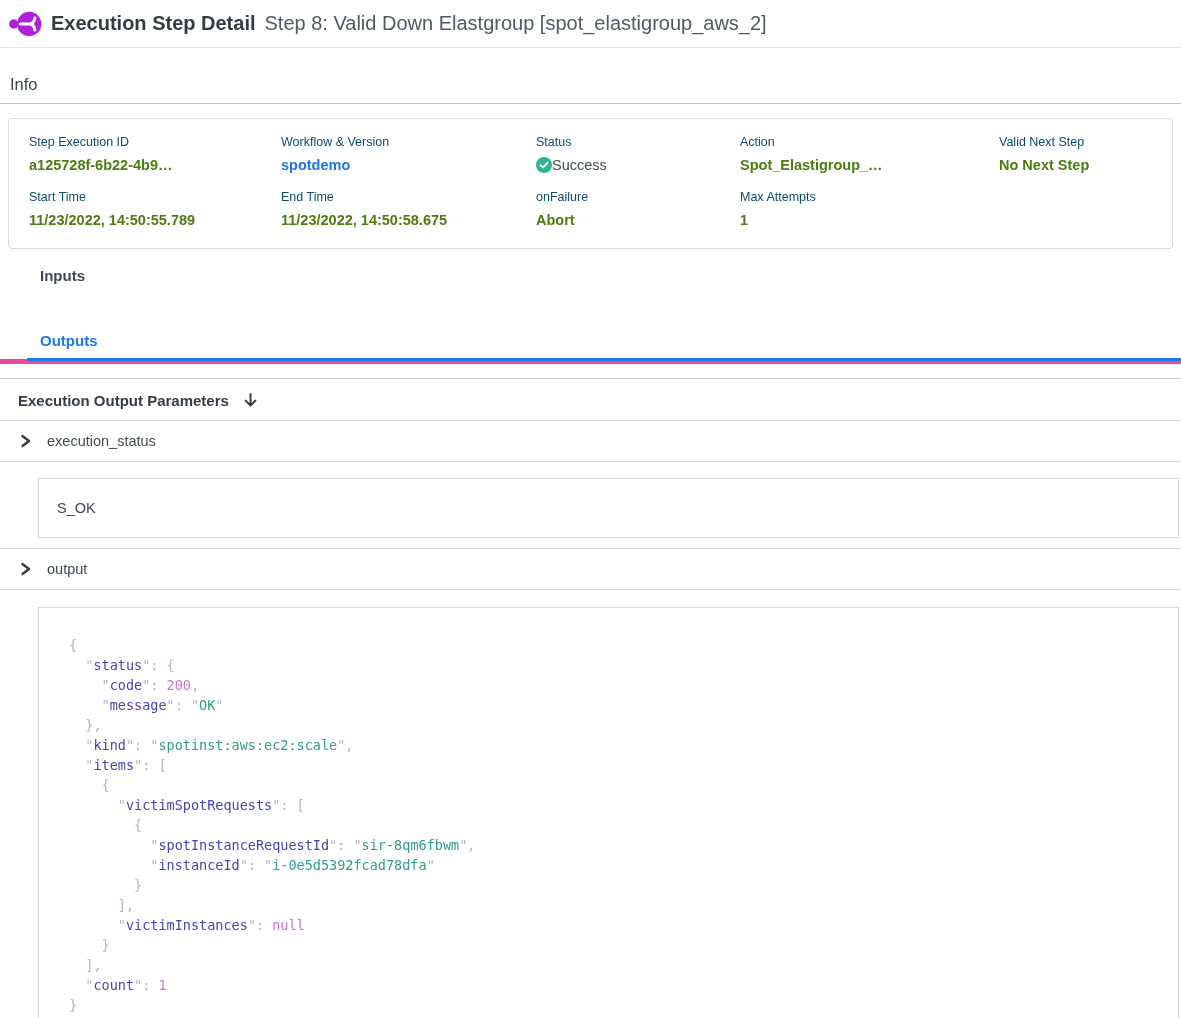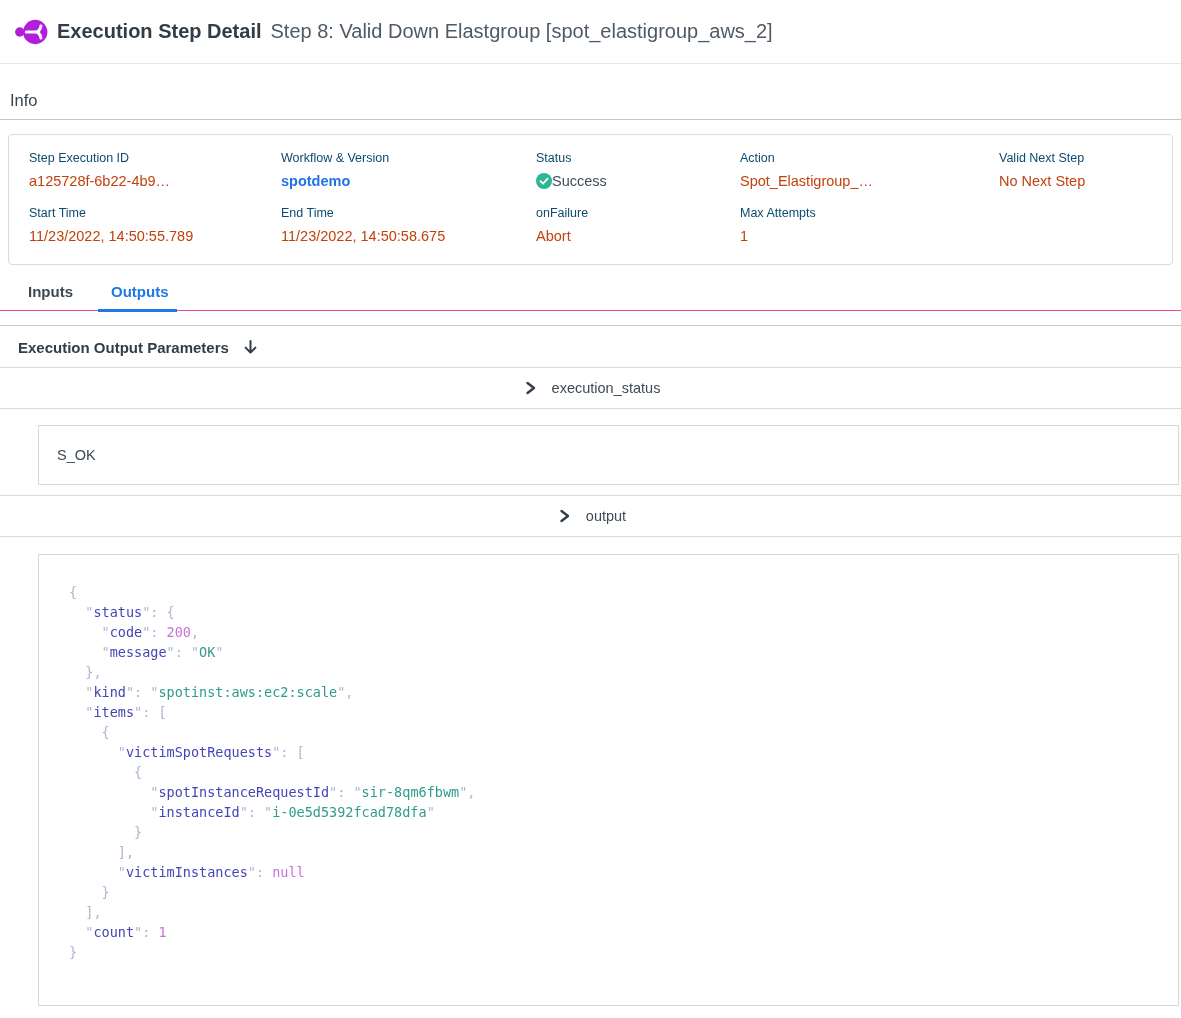--- a/index.html
+++ b/index.html
@@ -3,53 +3,53 @@
 <meta charset="utf-8">
 <style>
   * { box-sizing: border-box; }
   html,body { margin:0; padding:0; }
   body {
     width:1181px; height:1018px; overflow:hidden;
     background:#ffffff; color:#333d47;
     font-family:"Liberation Sans", sans-serif;
   }
   
-  .page-header { height:64px; border-bottom:1px solid #e4e6e8; display:flex; align-items:center; padding-left:14px; }
+  .page-header { height:48px; border-bottom:1px solid #e4e6e8; display:flex; align-items:center; padding-left:8px; }
   .logo { width:34px; height:30px; margin-right:9px; flex:0 0 auto; }
   .title { font-size:20px; font-weight:700; color:#323c48; white-space:nowrap; }
   .subtitle { font-size:20px; font-weight:400; color:#4e5a66; margin-left:9px; white-space:nowrap; }
 
   
   .info-title { margin:27px 0 0 10px; font-size:16.5px; color:#3a4550; }
   .divider-md { border-bottom:1px solid #c3c5c7; margin-top:9px; }
   .divider-lt { border-bottom:1px solid #d8dadc; }
 
   .info-card {
     margin:14px 8px 0 8px; border:1px solid #d9dbdd; border-radius:4px;
     padding:16px 20px 20px 20px;
     display:grid; grid-template-columns:252px 255px 204px 259px 1fr; row-gap:17px;
   }
   .f-label { font-size:12.5px; color:#0c4a6e; margin-bottom:8px; }
-  .f-value { font-size:14.5px; font-weight:400; color:#c2410c; white-space:nowrap; }
+  .f-value { font-size:14.5px; font-weight:700; color:#4d7c0f; white-space:nowrap; }
   .f-value.link { color:#2173e8; font-weight:700; cursor:pointer; }
   .f-value.status { font-weight:400; color:#414d59; display:flex; align-items:center; }
 
   
-  .tabs { margin-top:18px; padding-left:28px; display:flex; gap:38px; border-bottom:1px solid #ec4899; }
+  .tabs { margin-top:18px; padding-left:40px; display:flex; gap:38px; border-bottom:5px solid #ec4899;flex-direction:column; }
   .tab { font-size:15px; font-weight:600; color:#3c4854; padding-bottom:10px; position:relative; cursor:pointer; }
   .tab.active { color:#1d79e8; }
   .tab.active::after { content:""; position:absolute; left:-13px; right:-8px; bottom:-2px; height:3px; background:#1d79e8; }
 
   
   .panel { margin-top:14px; border-top:1px solid #c6c8ca; }
   .panel-heading-row { display:flex; align-items:flex-end; gap:13px; padding:13px 0 11px 18px; }
   .panel-heading { font-size:15px; font-weight:600; color:#333d47; }
   .dl-icon { width:17px; height:17px; cursor:pointer; }
 
-  .section-row { display:flex; align-items:center; gap:15px; padding:12px 16px 12px 19px; cursor:pointer;justify-content:center; }
+  .section-row { display:flex; align-items:center; gap:15px; padding:12px 16px 12px 19px; cursor:pointer; }
   .chev-icon { width:13px; height:14px; }
   .section-label { font-size:14.5px; color:#3f4a56; }
 
   .value-box {
     margin:16px 2px 10px 38px; border:1px solid #d6d8da; min-height:60px;
     display:flex; align-items:center; padding-left:18px;
     font-size:14.5px; color:#3c4854;
   }
 
   .code-box { margin:17px 2px 0 38px; border:1px solid #d6d8da; height:452px; padding:27px 10px 0 30px; overflow:hidden; }

